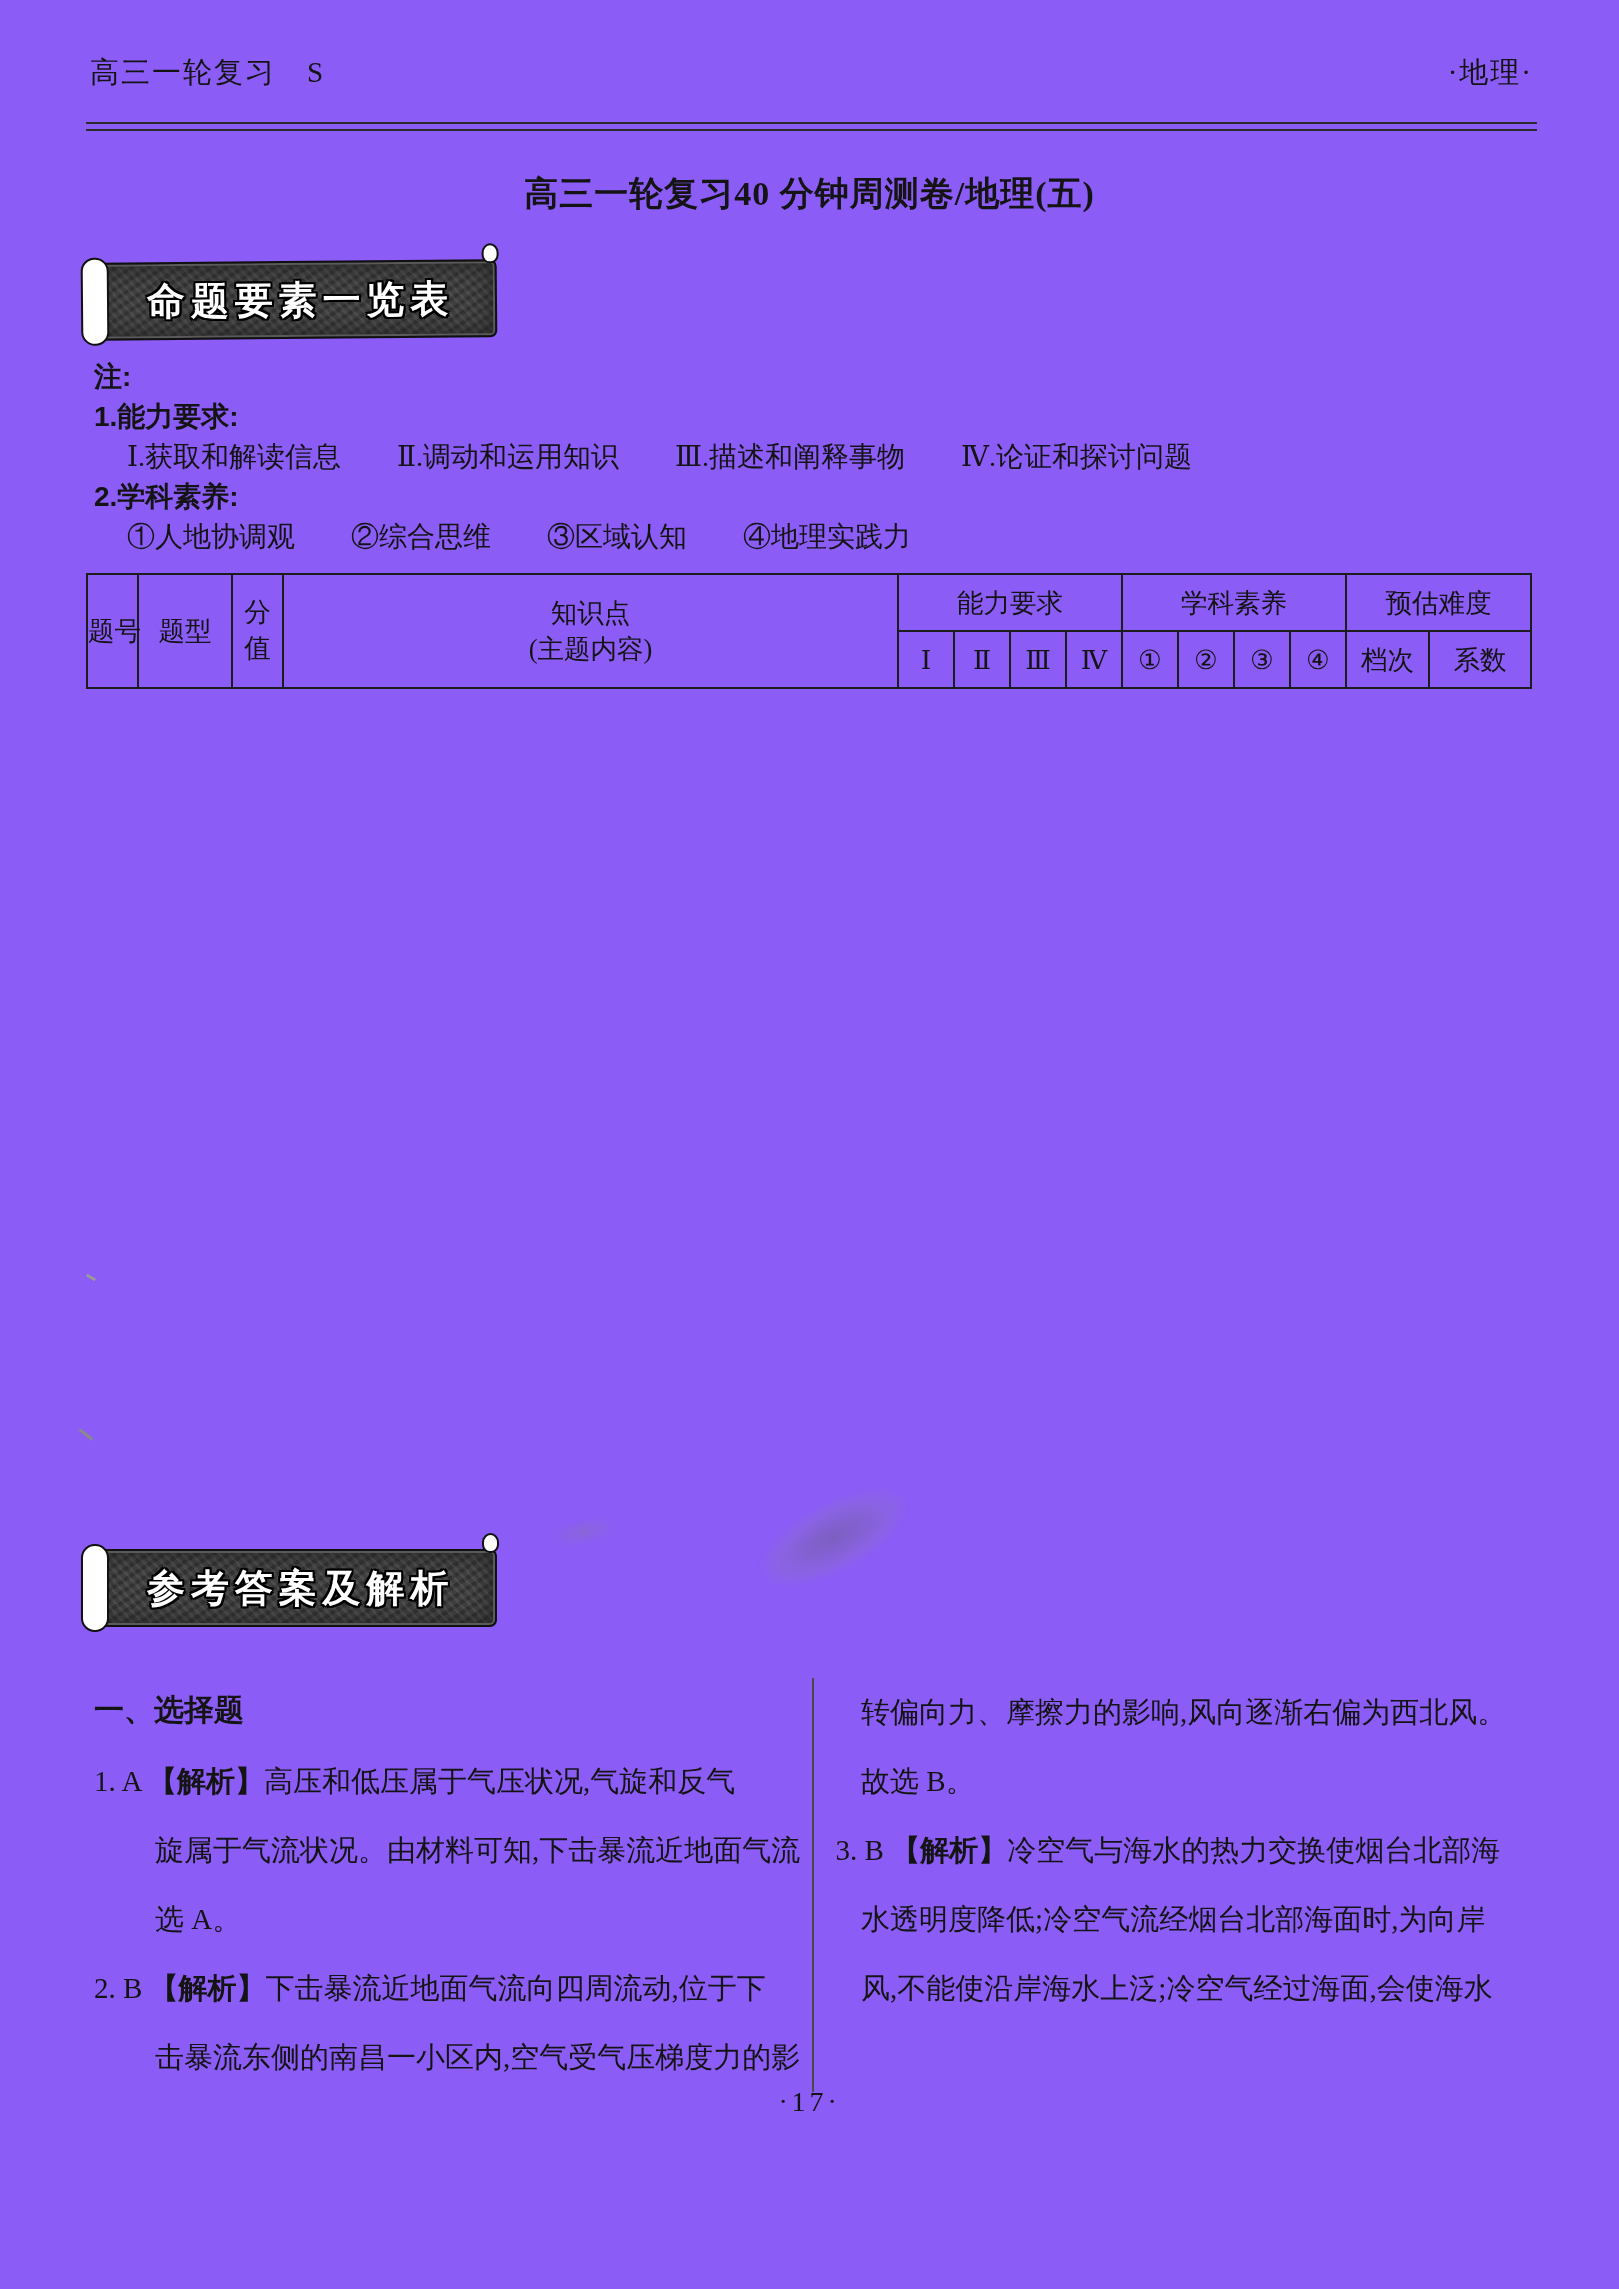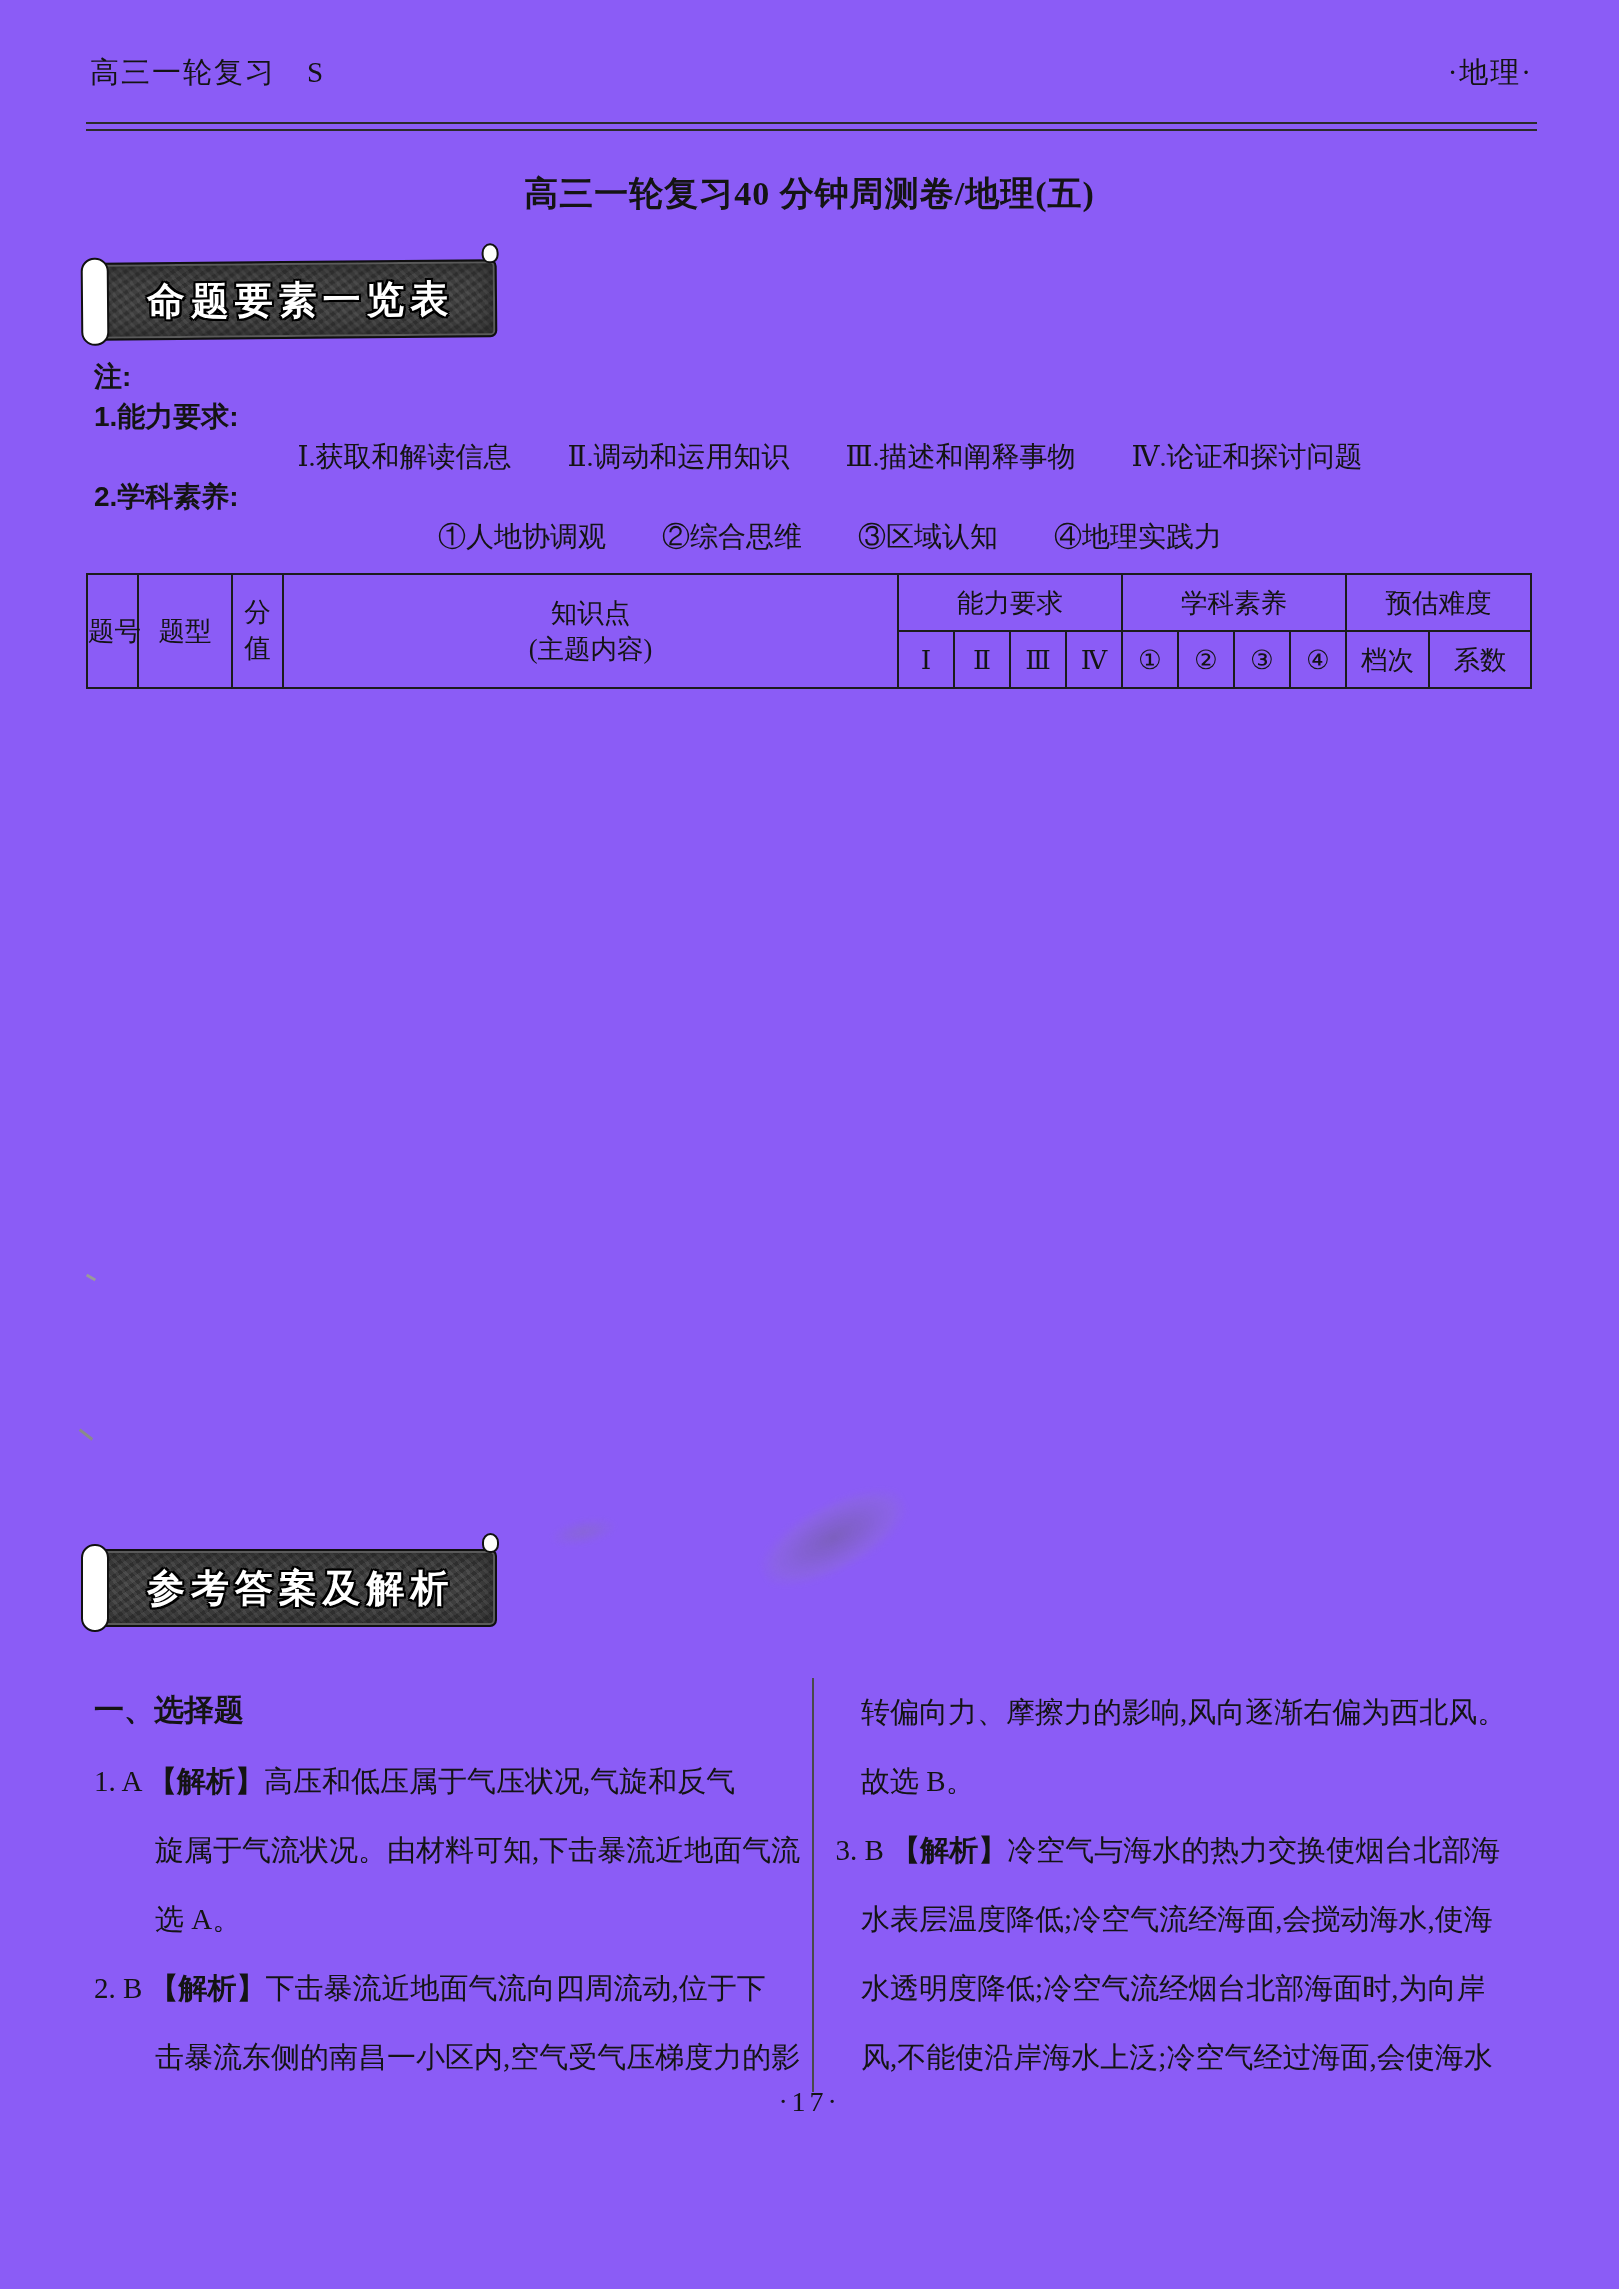--- a/index.html
+++ b/index.html
@@ -30,21 +30,21 @@
           font-size:38px;letter-spacing:5.9px;color:#fff;white-space:nowrap;
           text-shadow:2px 0 #000,-2px 0 #000,0 2px #000,0 -2px #000,
                       2px 2px #000,-2px -2px #000,2px -2px #000,-2px 2px #000;}
   .banner1{top:261px;left:94px;transform:rotate(-.5deg);}
   .banner2{top:1549px;left:94px;}
 
   
   .notes{position:absolute;top:357px;left:94px;right:86px;font-size:28px;}
   .notes>div{height:40px;line-height:40px;}
   .note-label,.note-item{font-family:"Liberation Sans","DejaVu Sans",sans-serif;font-weight:bold;}
-  .note-detail{padding-left:33px;text-align:center;}
+  .note-detail{padding-left:33px;}
 
   
   table.blueprint{position:absolute;top:573px;left:86px;width:1446px;height:921px;
         border-collapse:collapse;table-layout:fixed;font-size:26.5px;}
   .blueprint th,.blueprint td{border:2px solid #1c1c1c;text-align:center;vertical-align:middle;
         padding:0;font-weight:normal;white-space:nowrap;overflow:visible;}
   .blueprint thead tr{height:57px;}
   .vert{display:inline-block;width:1.05em;line-height:1.35;white-space:normal;word-break:break-all;}
 
   
@@ -153,21 +153,20 @@
         <div class="ans-line"><span class="ans-num">1. A </span><span class="ans-tag">【解析】</span><span>高压和低压属于气压状况,气旋和反气</span></div>
         <div class="ans-line ind"><span>旋属于气流状况。由材料可知,下击暴流近地面气流</span></div>
         <div class="ans-line ind"><span>选 A。</span></div>
         <div class="ans-line"><span class="ans-num">2. B </span><span class="ans-tag">【解析】</span><span>下击暴流近地面气流向四周流动,位于下</span></div>
         <div class="ans-line ind"><span>击暴流东侧的南昌一小区内,空气受气压梯度力的影</span></div>
       </div>
     <div class="ans-col" id="ans-right">
         <div class="ans-line ind"><span>转偏向力、摩擦力的影响,风向逐渐右偏为西北风。</span></div>
         <div class="ans-line ind"><span>故选 B。</span></div>
         <div class="ans-line"><span class="ans-num">3. B </span><span class="ans-tag">【解析】</span><span>冷空气与海水的热力交换使烟台北部海</span></div>
-        <div class="ans-line ind"><span>水表层温度降低;冷空气流经海面,会搅动海水,使海</span></div>
         <div class="ans-line ind"><span>水透明度降低;冷空气流经烟台北部海面时,为向岸</span></div>
         <div class="ans-line ind"><span>风,不能使沿岸海水上泛;冷空气经过海面,会使海水</span></div>
       </div>
   </div>
 
   <div class="smudge smudge1"></div>
   <div class="smudge smudge2"></div>
   <div class="smudge tick1"></div>
   <div class="smudge tick2"></div>
 

